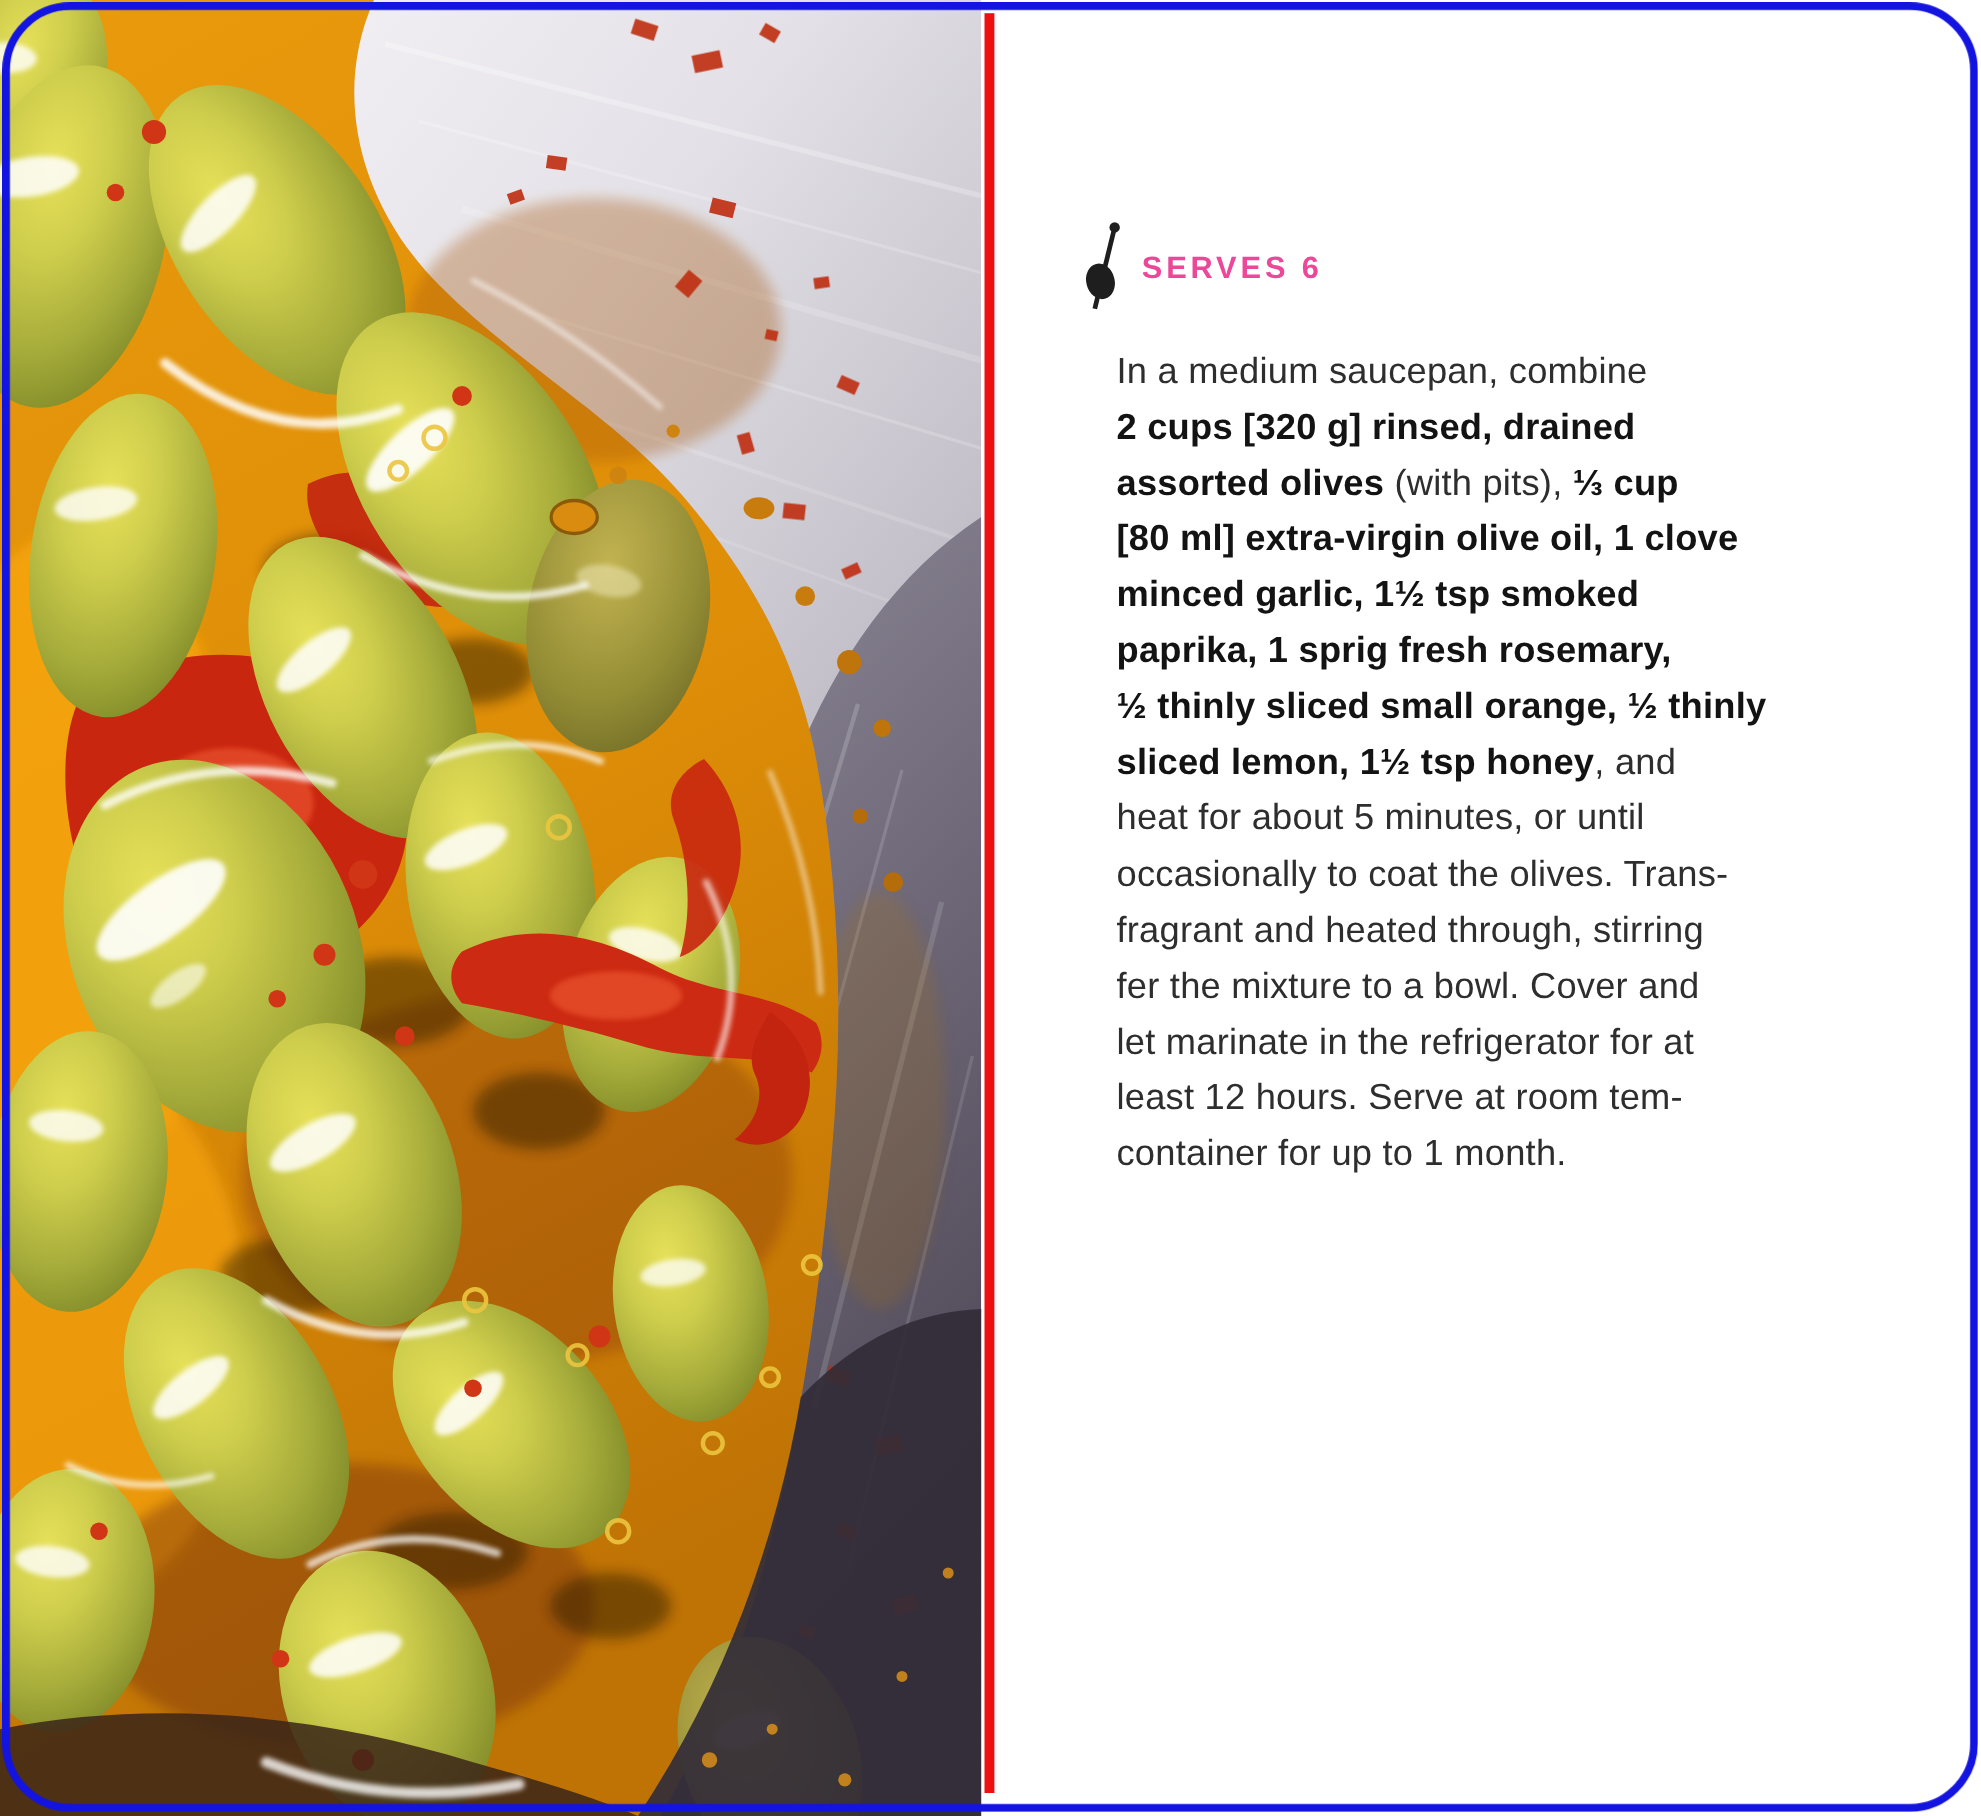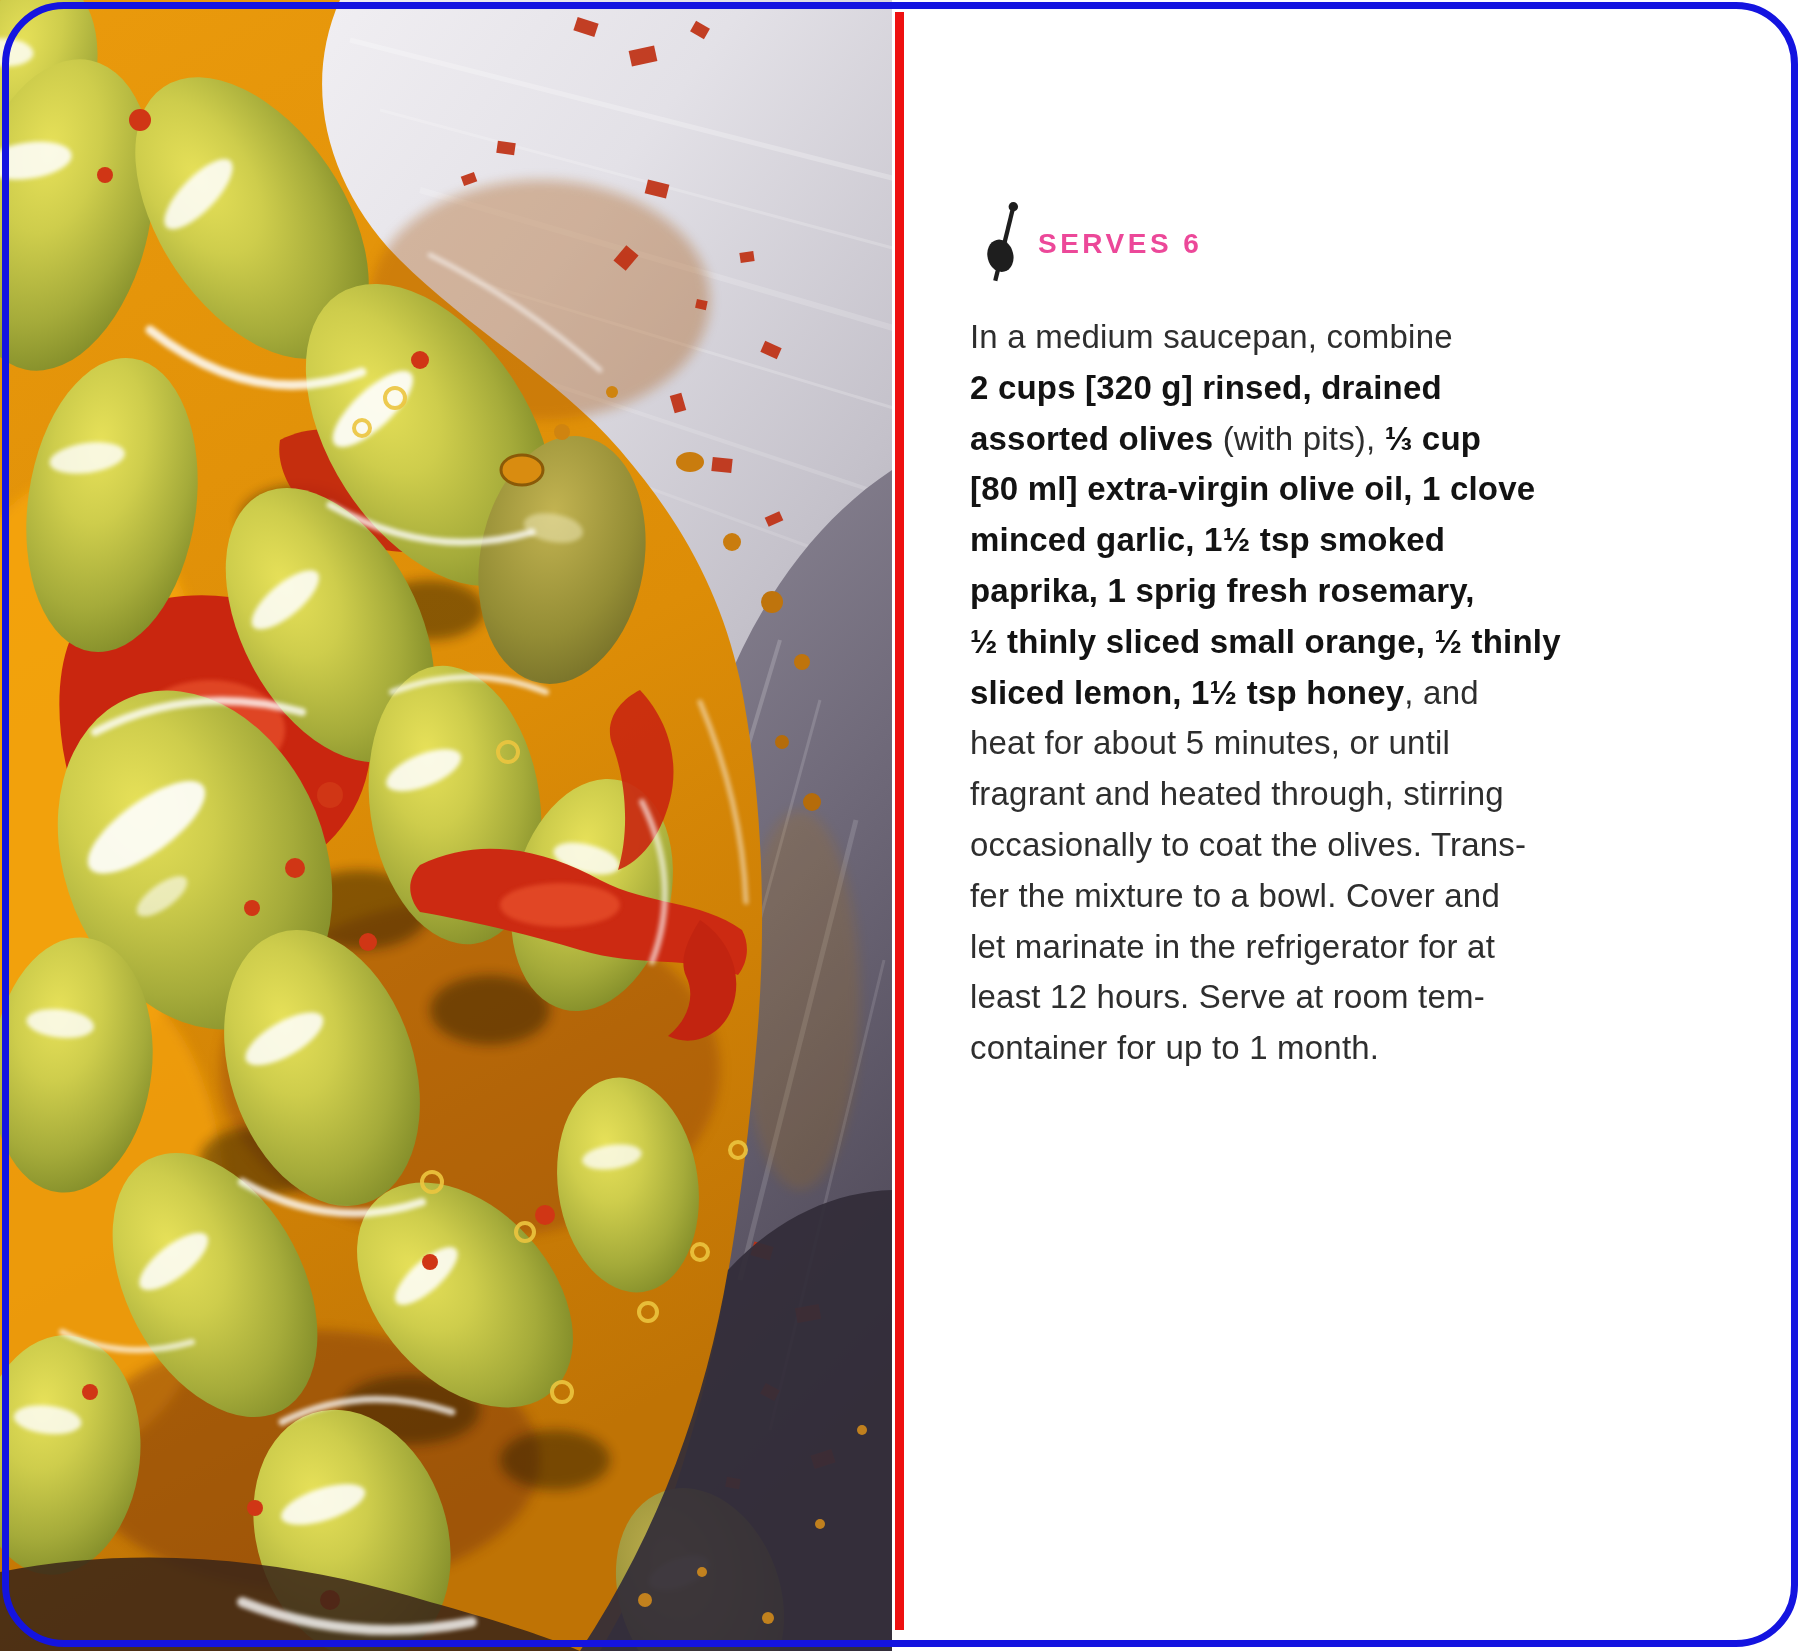--- a/index.html
+++ b/index.html
@@ -30,21 +30,21 @@
     font-size:28px;font-weight:700;letter-spacing:3.5px;color:#ec4899;
     transform:translateY(2px);
   }
   .recipe-text{
     margin-top:26px;
     font-size:33px;
     line-height:50.8px;
     letter-spacing:0.2px;
     color:var(--text-dark,#2e2e2e);
   }
-  .rline{white-space:pre;}
+  .rline{white-space:pre;margin-left:45px;}
   .rline .b{font-weight:700;color:var(--text-bold,#141414);}
   .page-border{
     position:absolute;left:2px;top:2px;right:3px;bottom:4px;
     border:7px solid var(--border-blue,#1414e0);
     border-radius:62px;
     pointer-events:none;
   }
 </style>
 </head>
 <body>
@@ -321,22 +321,22 @@
     <div class="recipe-text">
         <div class="rline"><span>In a medium saucepan, combine</span></div>
         <div class="rline"><span class="b">2 cups [320 g] rinsed, drained</span></div>
         <div class="rline"><span class="b">assorted olives</span><span> (with pits), </span><span class="b">⅓ cup</span></div>
         <div class="rline"><span class="b">[80 ml] extra-virgin olive oil, 1 clove</span></div>
         <div class="rline"><span class="b">minced garlic, 1½ tsp smoked</span></div>
         <div class="rline"><span class="b">paprika, 1 sprig fresh rosemary,</span></div>
         <div class="rline"><span class="b">½ thinly sliced small orange, ½ thinly</span></div>
         <div class="rline"><span class="b">sliced lemon, 1½ tsp honey</span><span>, and</span></div>
         <div class="rline"><span>heat for about 5 minutes, or until</span></div>
+        <div class="rline"><span>occasionally to coat the olives. Trans-</span></div>
         <div class="rline"><span>fragrant and heated through, stirring</span></div>
-        <div class="rline"><span>occasionally to coat the olives. Trans-</span></div>
         <div class="rline"><span>fer the mixture to a bowl. Cover and</span></div>
         <div class="rline"><span>let marinate in the refrigerator for at</span></div>
         <div class="rline"><span>least 12 hours. Serve at room tem-</span></div>
         <div class="rline"><span>container for up to 1 month.</span></div>
       </div>
   </div>
 
   <div class="page-border"></div>
 </div>
 

